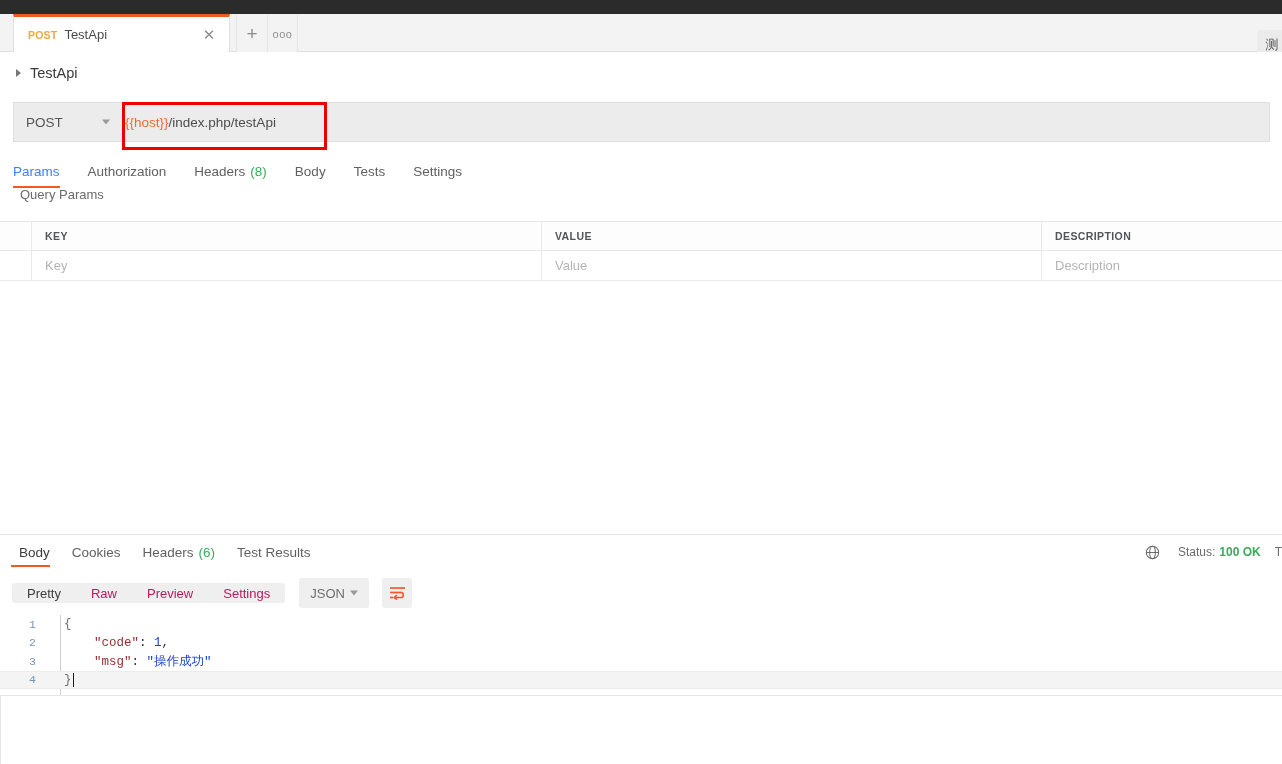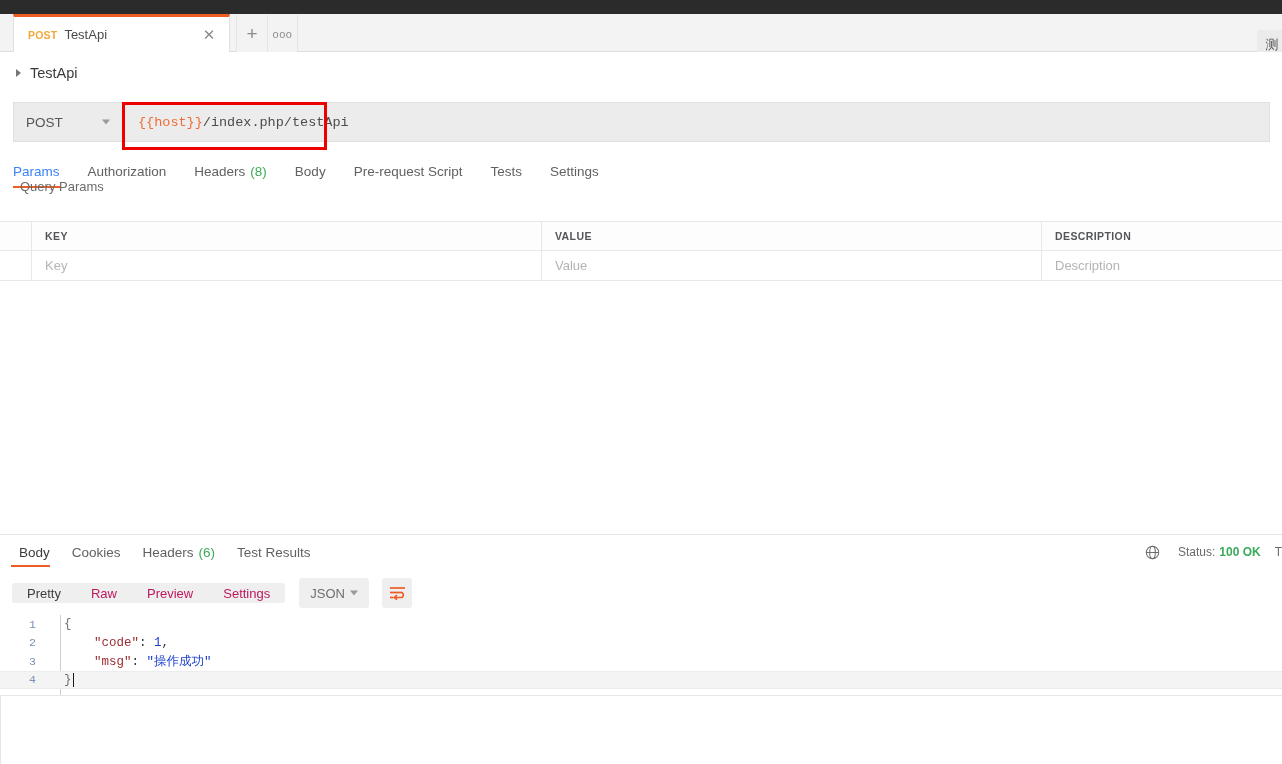--- a/index.html
+++ b/index.html
@@ -94,21 +94,21 @@
     border-top: 5px solid #9a9a9a;
     border-left: 4.5px solid transparent;
     border-right: 4.5px solid transparent;
   }
   .url-input {
     position: absolute; left: 124px; top: 8px; width: 1146px; height: 40px;
     background: #ececec; border: 1px solid #e0e0e0;
     display: flex; align-items: center;
     font-size: 13.5px;
   }
-  .url-text { margin-left: 13px; color: #4c4c4c; white-space: pre; font-family: Liberation Mono, monospace; }
+  .url-text { margin-left: 0; color: #4c4c4c; white-space: pre; }
   .url-var { color: #ef6c34; }
   .annot-box {
     position: absolute; left: 122px; top: 102px; width: 205px; height: 48px;
     border: 3px solid #ee0000; pointer-events: none;
   }
 
   
   .reqtabs {
     position: absolute; left: 0; top: 155px; width: 1282px; height: 33px;
     display: flex; align-items: flex-start; padding-left: 13px;
@@ -121,21 +121,21 @@
   .reqtab:first-child { padding-left: 0; }
   .reqtab.active { color: #3b82f6; }
   .reqtab.active::after {
     content: ""; position: absolute; left: 0; right: 14px; bottom: 0;
     height: 2.5px; background: #ef5b25;
   }
   .reqtab .cnt { color: #3bab5a; margin-left: 5px; }
 
   
   .qp-label {
-    position: absolute; left: 20px; top: 179px;
+    position: absolute; left: 20px; top: 187px;
     font-size: 13px; color: #6b6b6b;
   }
   .ptable {
     position: absolute; left: 0; top: 221px; width: 1282px;
     border-top: 1px solid #e8e8e8;
   }
   .prow { display: flex; height: 30px; border-bottom: 1px solid #e8e8e8; }
   .prow.head { height: 29px; }
   .pcell {
     display: flex; align-items: center;
@@ -292,23 +292,20 @@
   </div>
   <div class="reqtab">
     <span>Authorization</span>
   </div>
   <div class="reqtab">
     <span>Headers</span>
     <span class="cnt">(8)</span>
   </div>
   <div class="reqtab">
     <span>Body</span>
-  </div>
-  <div class="reqtab">
-    <span>Pre-request Script</span>
   </div>
   <div class="reqtab">
     <span>Tests</span>
   </div>
   <div class="reqtab">
     <span>Settings</span>
   </div>
 </div>
 
 <div class="qp-label">Query Params</div>

